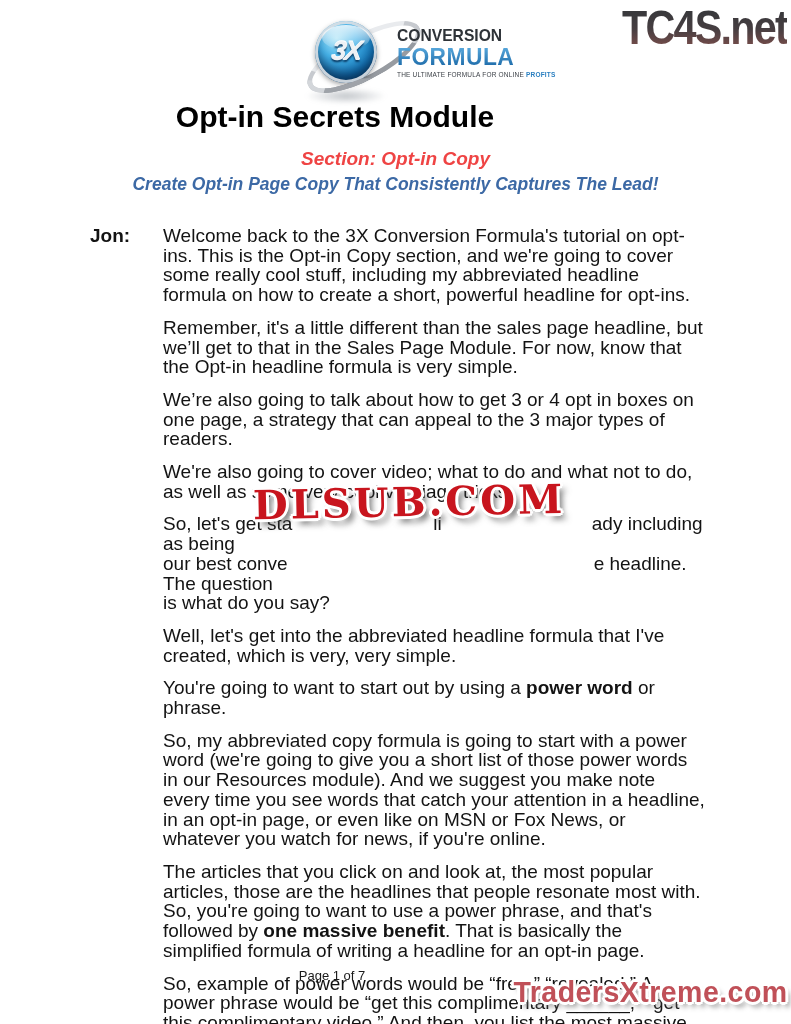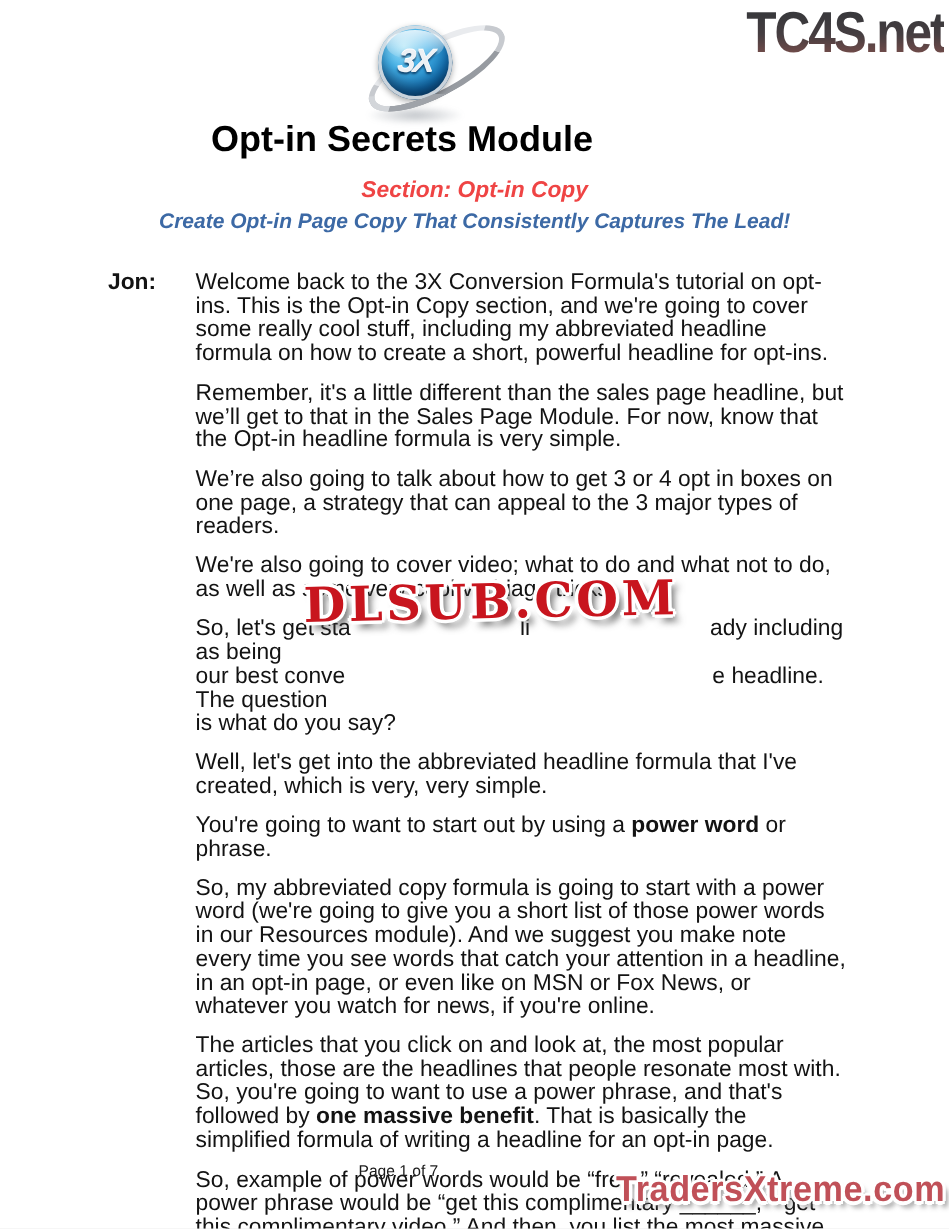--- a/index.html
+++ b/index.html
@@ -107,20 +107,25 @@
 <div class="page">
 
   <div class="logo">
     <div class="ring-back"></div>
     <div class="orb-reflection"></div>
     <div class="orb">
       <div class="orb-gloss"></div>
       <div class="orb-text">3X</div>
     </div>
     <div class="ring-front"></div>
+    <div class="logo-text">
+      <div class="logo-line1">CONVERSION</div>
+      <div class="logo-line2">FORMULA</div>
+      <div class="logo-tagline"><span>THE ULTIMATE FORMULA FOR ONLINE </span><span class="accent">PROFITS</span></div>
+    </div>
   </div>
   <div class="tc4s">TC4S.net</div>
 
   <h1 class="doc-title" style="margin:0">Opt-in Secrets Module</h1>
   <h2 class="doc-subtitle" style="margin:0">Section: Opt-in Copy</h2>
   <h3 class="doc-heading" style="margin: 0px; color: rgb(60, 105, 165);">Create Opt-in Page Copy That Consistently Captures The Lead!</h3>
 
   <div class="transcript">
     <span class="speaker">Jon:</span>
     <div>

